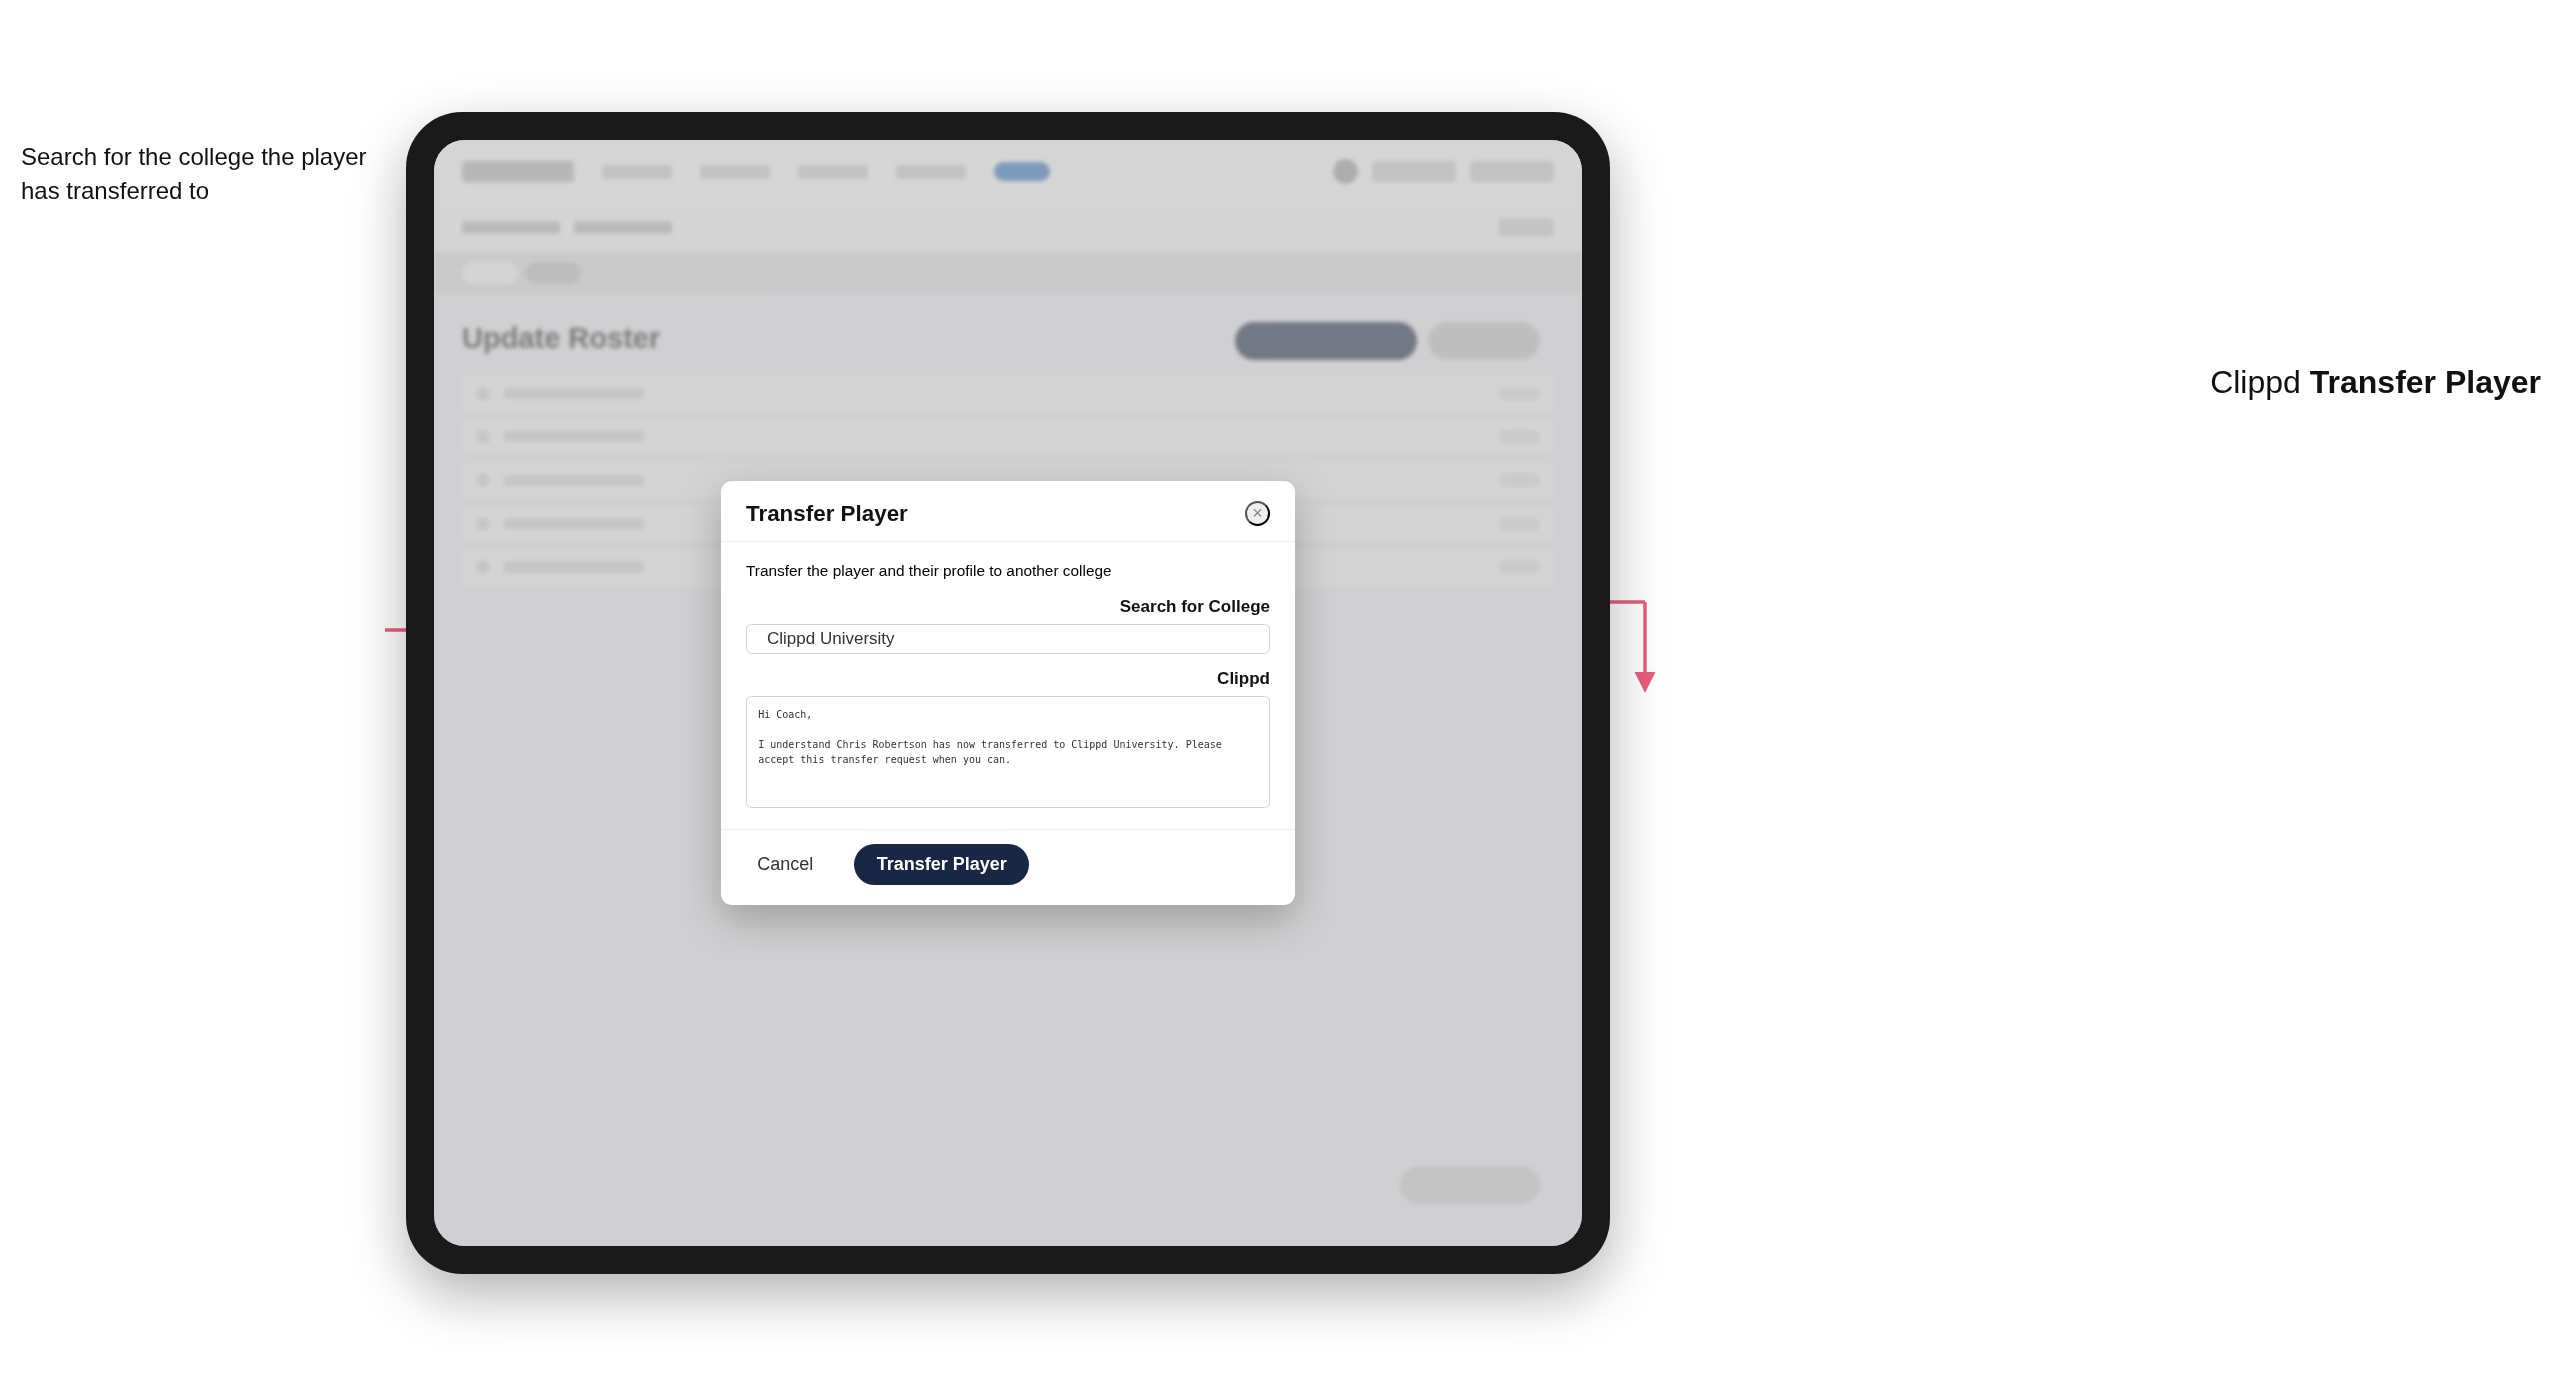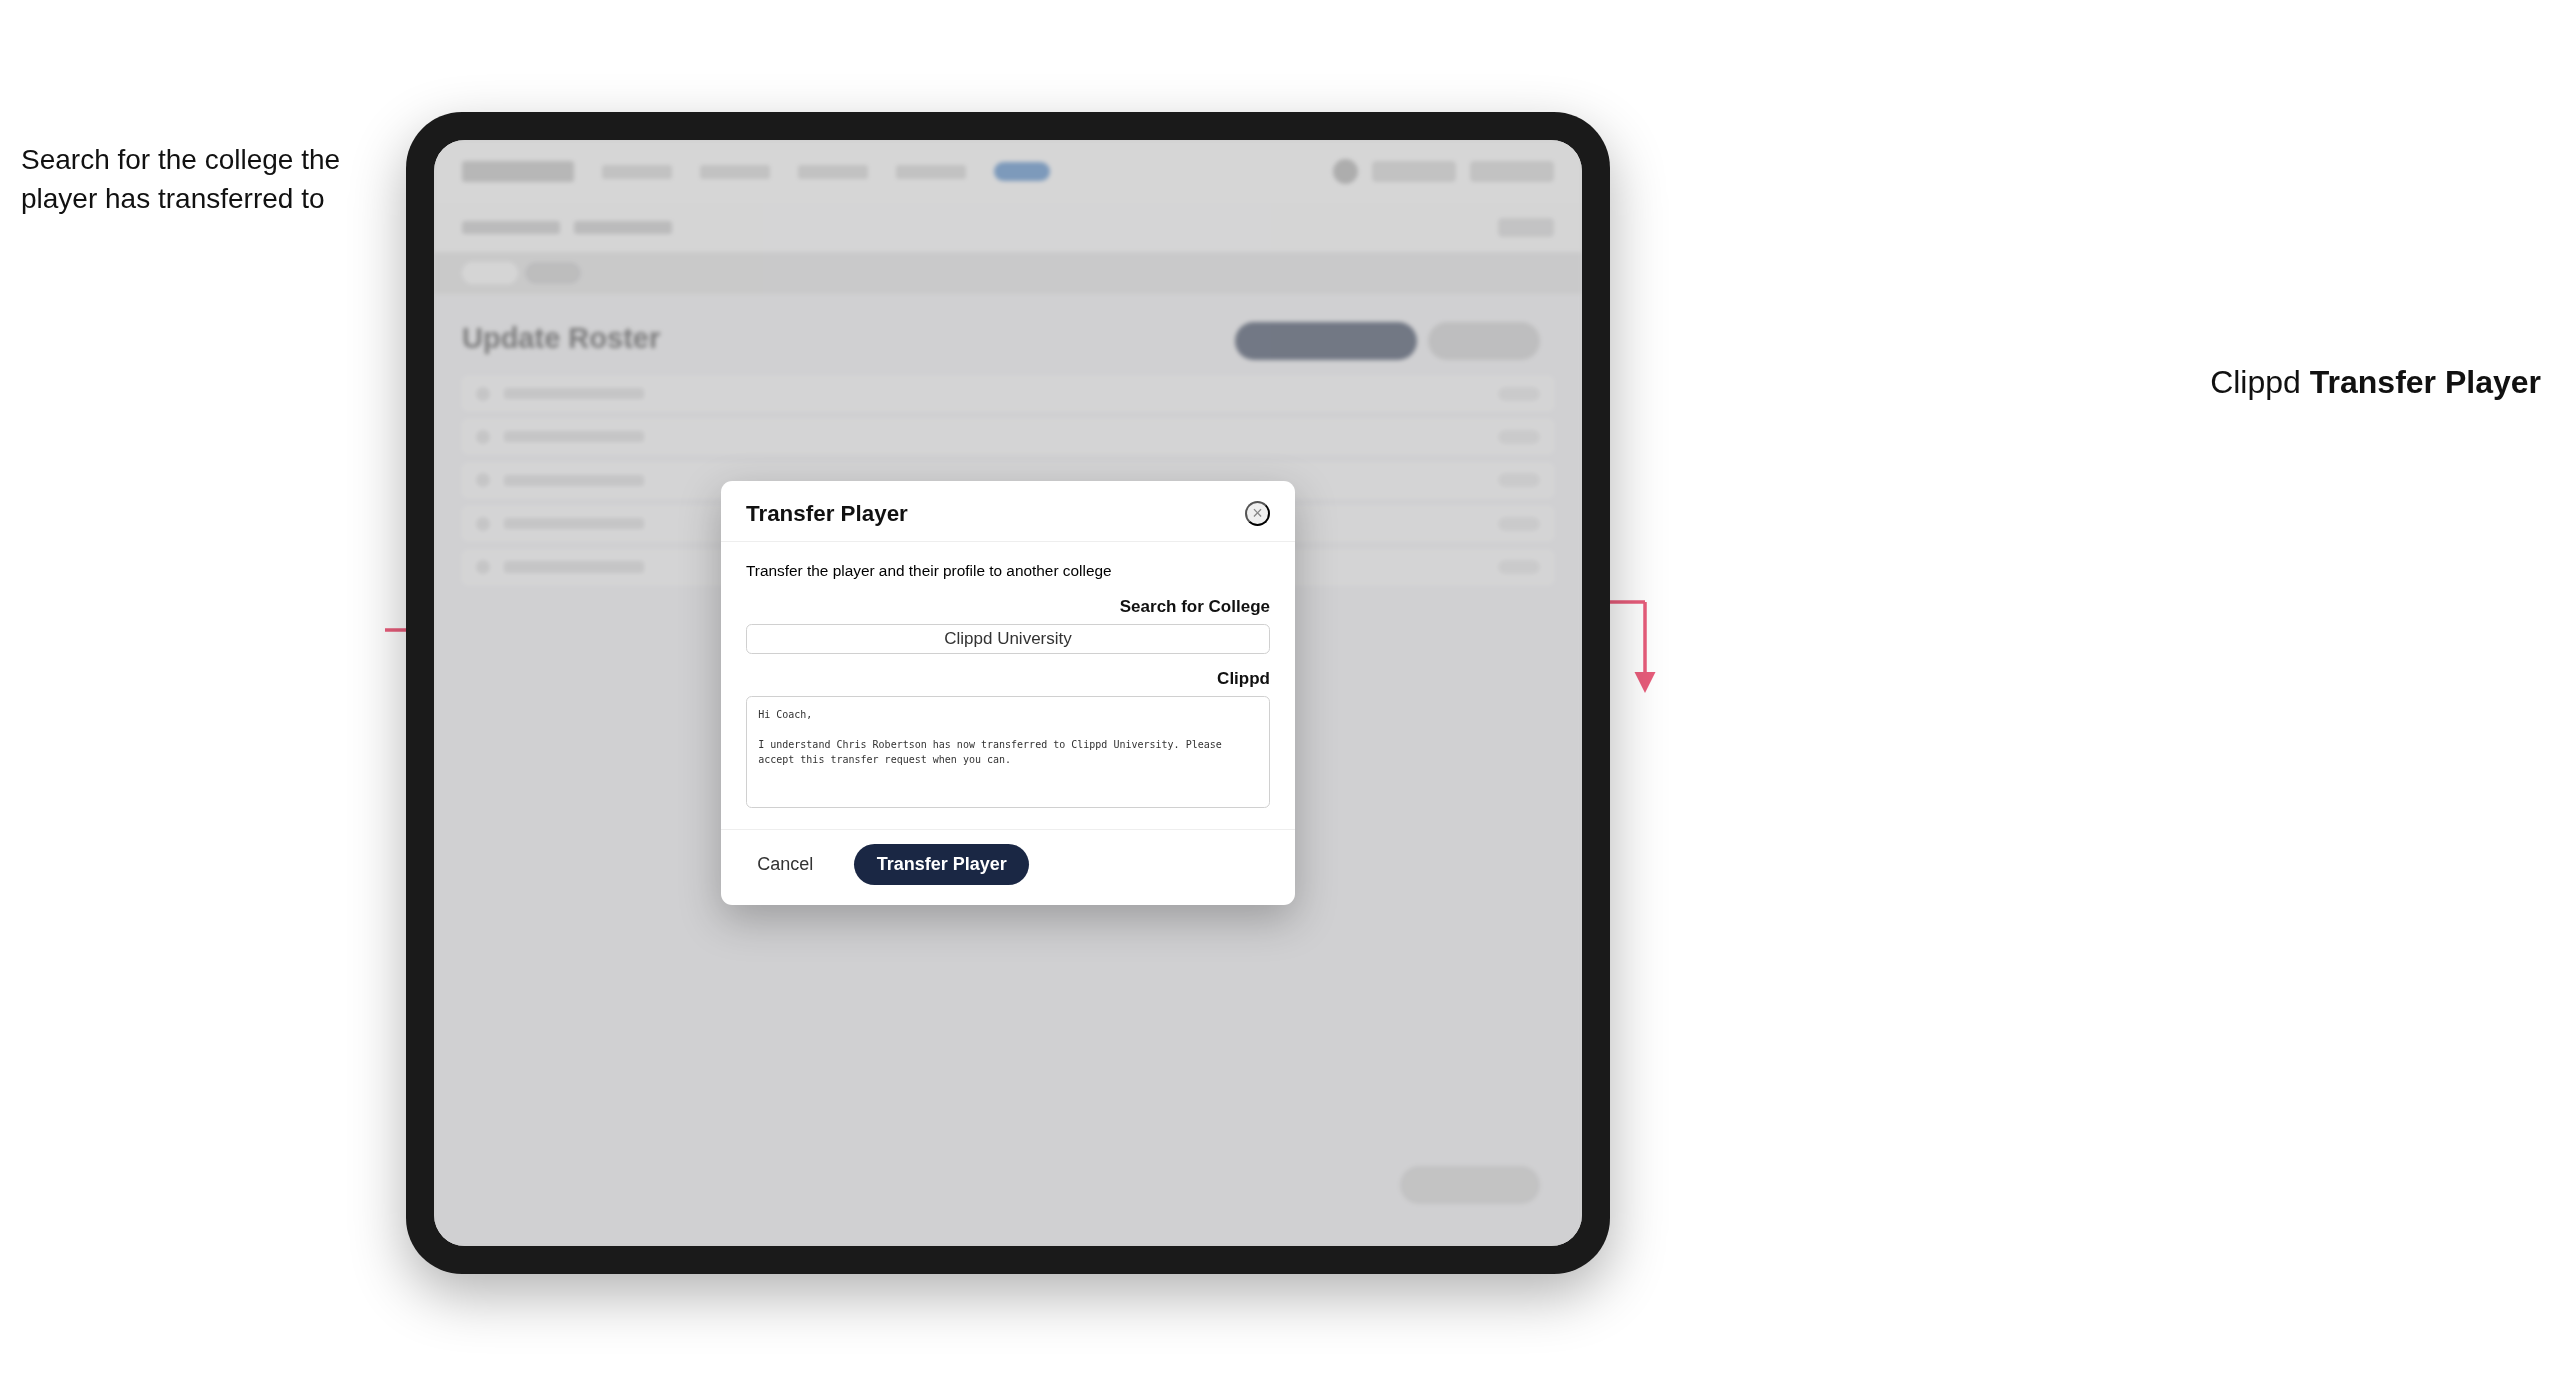--- a/index.html
+++ b/index.html
@@ -13,21 +13,21 @@
     }
 
     
     .annotation-left {
       position: absolute;
       left: 21px;
       top: 140px;
       width: 364px;
     }
     .annotation-text {
-      font-size: 28px;
+      font-size: 24px;
       line-height: 1.4;
       color: #111;
       margin-bottom: 42px;
     }
 
     
     .annotation-right {
       position: absolute;
       right: 35px;
       top: 364px;
@@ -332,27 +332,26 @@
       color: #111;
       margin-bottom: 7px;
       text-align: right;
     }
 
     .modal-input {
       width: 100%;
       height: 30px;
       border: 1px solid #d0d0d0;
       border-radius: 5.6px;
-      padding: 0 27px;
+      padding: 0 20px;
       font-size: 17px;
       color: #333;
       margin-bottom: 15.4px;
       outline: none;
       background: #fff;
-      text-align: center;
     }
 
     .modal-textarea {
       width: 100%;
       height: 112px;
       border: 1px solid #d0d0d0;
       border-radius: 5.6px;
       padding: 9.8px 11.2px;
       font-size: 10px;
       color: #333;

